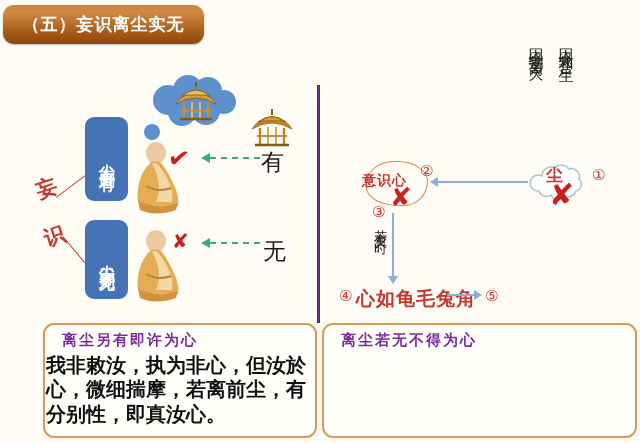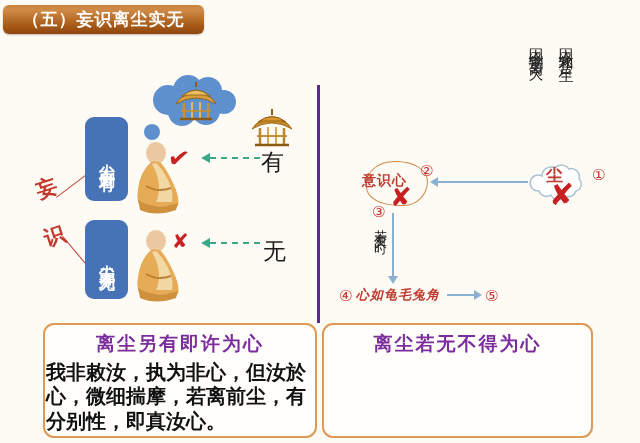--- a/index.html
+++ b/index.html
@@ -1,21 +1,21 @@
 <!DOCTYPE html>
 <html><head>
 <meta charset="utf-8">
 <style>
   html,body{margin:0;padding:0;}
   #stage{position:relative;width:640px;height:443px;background:#fdfbf4;overflow:hidden;
          font-family:"Liberation Serif",serif;}
   .abs{position:absolute;}
 
   
-  .banner{left:3px;top:5px;width:201px;height:29px;border-radius:6px;
+  .banner{left:3px;top:5px;width:201px;height:39px;border-radius:11px;
     background:linear-gradient(180deg,#c8813d 0%,#d9955273 22%,#b express 0) ;
     background:linear-gradient(180deg,#c98440 0%,#d headers 0);
     background:linear-gradient(180deg,#c98440 0%,#cf8a46 18%,#a85a18 70%,#8f470e 100%);
     box-shadow:0 1px 2px rgba(0,0,0,.25);
     display:flex;align-items:center;justify-content:center;}
   .banner span{color:#fff;font-family:"Liberation Sans",sans-serif;font-weight:bold;
     font-size:17px;letter-spacing:1px;}
 
   .divider{left:317px;top:85px;width:3px;height:238px;background:#5c2b8a;}
 
@@ -46,22 +46,22 @@
   .bh-left{width:0;height:0;border-top:5px solid transparent;border-bottom:5px solid transparent;
     border-right:8px solid #8cb0d2;}
   .bh-right{width:0;height:0;border-top:5px solid transparent;border-bottom:5px solid transparent;
     border-left:8px solid #8cb0d2;}
   .bh-down{width:0;height:0;border-left:5px solid transparent;border-right:5px solid transparent;
     border-top:8px solid #8cb0d2;}
 
   
   .note-box{top:323px;height:115px;background:#fffefb;border:2px solid #dd9955;border-radius:11px;
     box-sizing:border-box;}
-  .note-title{text-align:center;color:#7b2d9e;font-weight:bold;font-size:19px;
-    letter-spacing:2px;padding-top:6px;}
+  .note-title{color:#7b2d9e;font-weight:bold;font-size:15px;
+    letter-spacing:2px;padding-top:6px;padding-left:17px;}
   .note-body{color:#111;font-weight:bold;}
   .note-body.lg{font-size:20px;line-height:1.22;padding:3px 8px 0 1px;}
   .note-body.md{font-size:17px;line-height:1.28;padding:3px 6px 0 9px;}
 </style>
 </head>
 <body>
 
 <div id="stage">
 
   <div class="abs banner">
@@ -158,26 +158,26 @@
   <span class="abs redkai" style="left:362px;top:172px;font-size:14px;letter-spacing:1px;">意识心</span>
   <span class="abs circnum" style="left:420px;top:162px;">②</span>
   <span class="abs crossmark" style="left:390px;top:182px;font-size:26px;">✘</span>
   <span class="abs circnum" style="left:372px;top:203px;">③</span>
 
   <div class="abs blue-vline" style="left:392px;top:213px;height:63px;"></div>
   <div class="abs bh-down" style="left:388px;top:276px;"></div>
   <div class="abs vtext redkai" style="left:371px;top:219px;font-size:13px;letter-spacing:4px;color:#222;font-weight:normal;">若变灭时</div>
 
   <span class="abs circnum" style="left:339px;top:287px;">④</span>
-  <span class="abs redkai" style="left:356px;top:286px;font-size:13px;letter-spacing:1px;font-style:italic;">心如龟毛兔角</span>
+  <span class="abs redkai" style="left:356px;top:286px;font-size:19px;letter-spacing:1px;">心如龟毛兔角</span>
   <div class="abs blue-hline" style="left:447px;top:294px;width:28px;"></div>
   <div class="abs bh-right" style="left:474px;top:290px;"></div>
   <span class="abs circnum" style="left:485px;top:287px;">⑤</span>
 
   <div class="abs note-box" style="left:43px;width:274px;">
     <div class="note-title">离尘另有即许为心</div>
     <div class="note-body lg">我非敕汝，执为非心，但汝於心，微细揣摩，若离前尘，有分别性，即真汝心。</div>
   </div>
-  <div class="abs note-box" style="left:322px;width:271px;">
+  <div class="abs note-box" style="left:322px;width:315px;">
     <div class="note-title">离尘若无不得为心</div>
   </div>
 
 </div>
 
 </body></html>

